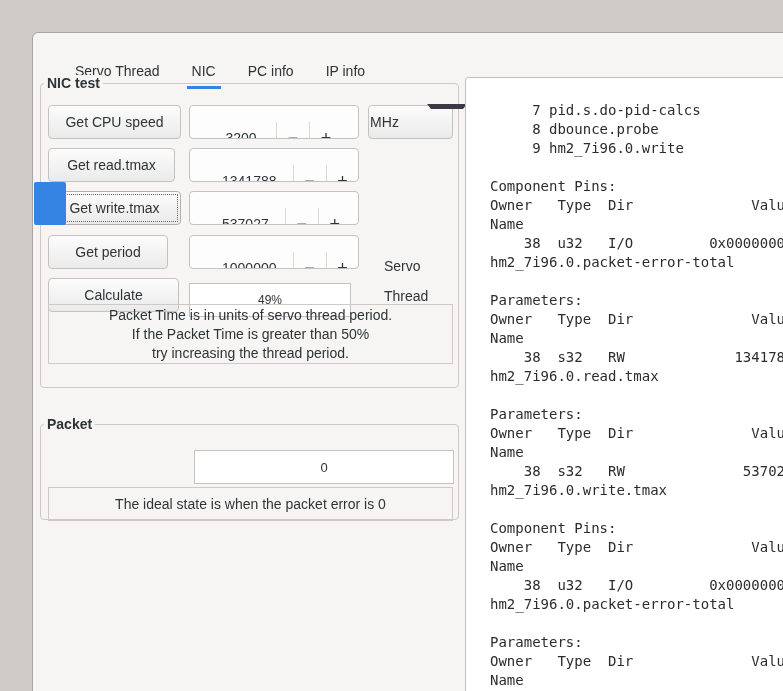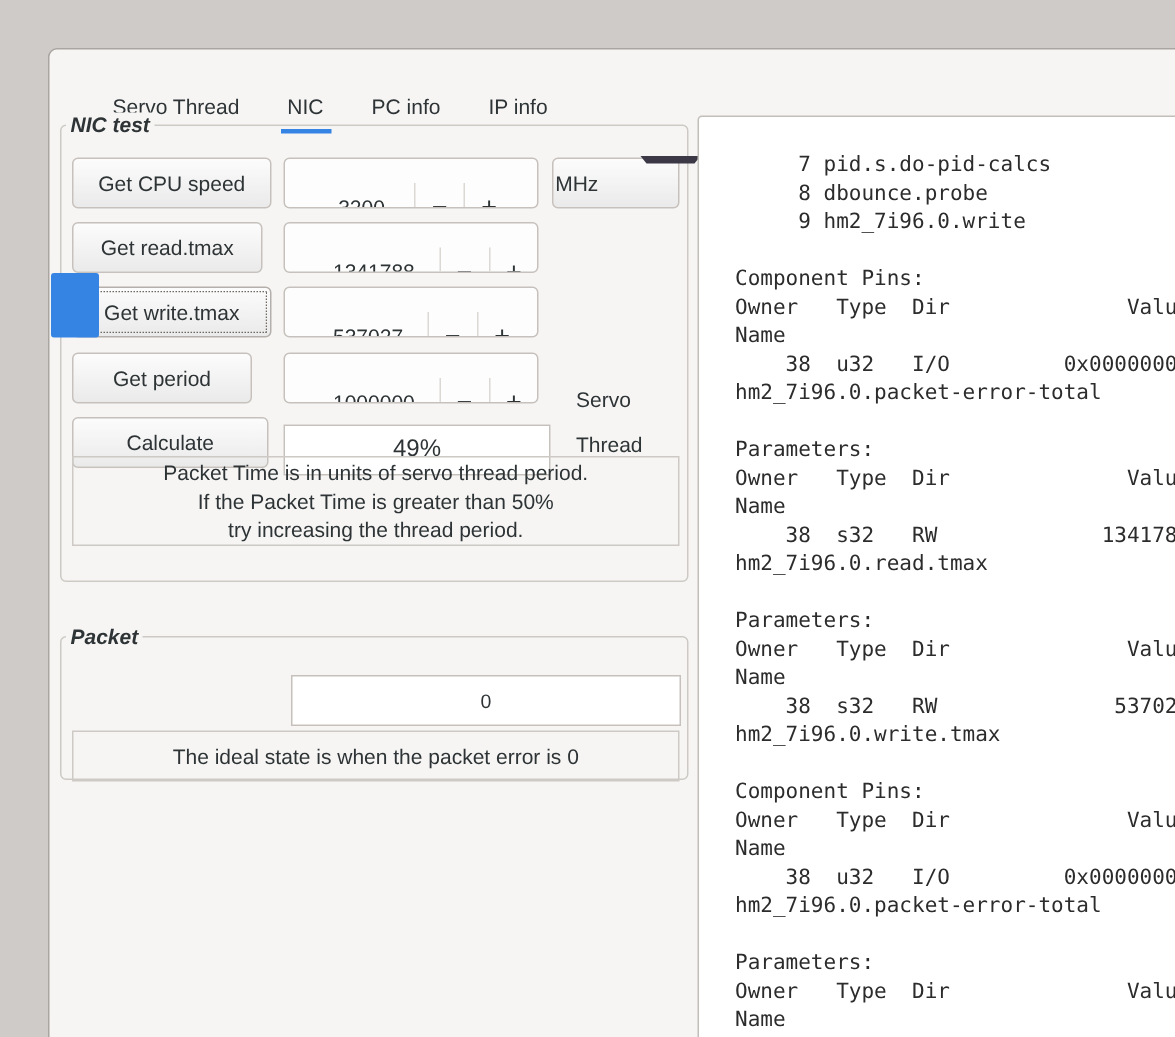--- a/index.html
+++ b/index.html
@@ -10,21 +10,21 @@
     overflow:hidden; color:#2e3436;
   }
   
   .tabbar { display:flex; height:42px; padding-left:10px; align-items:stretch; }
   .tab { display:flex; align-items:center; padding:0 11px; font-size:14px; color:#2e3436; cursor:default; }
   .tab .lbl { padding:12px 5px 10px; }
   .tab.active .lbl { box-shadow: inset 0 -3px 0 var(--accent); }
   
   .frame { position:absolute; border:1px solid #cdc9c4; border-radius:4px; }
   .frame-label { position:absolute; top:-9px; left:3px; background:#f6f5f4; padding:0 3px;
-                 font-weight:bold; font-size:14px; line-height:17px;font-style:italic; }
+                 font-weight:bold; font-size:14px; line-height:17px; }
   
   .gtk-btn {
     position:absolute; height:30px;
     background:linear-gradient(to bottom,#fcfcfc,#eaeaea);
     border:1px solid #c6c1bc; border-radius:4px;
     font-family:"Liberation Sans",sans-serif; font-size:14px; color:#2e3436;
     display:flex; align-items:center; justify-content:center; cursor:default;
   }
   .gtk-btn.focused { outline:1px dotted #6d6862; outline-offset:-4px; border-color:#b4afaa; }
   .spin {
@@ -34,22 +34,22 @@
   .spin-value { flex:1; display:flex; align-items:center; justify-content:center; font-size:14px; }
   .spin-btn { width:33px; border:none; border-left:1px solid #dcd8d4; background:transparent;
               display:flex; align-items:center; justify-content:center;
               font-size:18px; color:#2e3436; font-family:"Liberation Sans",sans-serif; }
   .dropdown { position:absolute; height:30px; width:85px;
     background:linear-gradient(to bottom,#fcfcfc,#eaeaea);
     border:1px solid #c6c1bc; border-radius:4px;
     display:flex; align-items:center; justify-content:center; font-size:14px; }
   .caret { width:0; height:0; border-left:4px solid transparent; border-right:4px solid transparent;
            border-top:5px solid #3d3846; margin-left:12px; }
-  .progress { position:absolute; height:20px; width:178px; background:#ffffff;
-    border:1px solid #c6c1bc; display:flex; align-items:center; justify-content:center; font-size:16px; }
+  .progress { position:absolute; height:20px; width:162px; background:#ffffff;
+    border:1px solid #c6c1bc; display:flex; align-items:center; justify-content:center; font-size:12px; }
   .note { position:absolute; border:1px solid #cdc9c4; background:transparent;
     display:flex; align-items:center; justify-content:center; text-align:center;
     white-space:pre-line; font-size:14px; line-height:19px; color:#2e3436; }
   .entry { position:absolute; background:#ffffff; border:1px solid #c6c1bc;
     display:flex; align-items:center; justify-content:center; font-size:13px; }
   .side-label { position:absolute; font-size:14px; color:#2e3436; line-height:30px; }
   
   .output { position:absolute; left:432px; top:44px; width:340px; height:637px;
     background:#ffffff; border:1px solid #c2beb9; border-radius:3px;
     padding:7px 0 0 8px; overflow:hidden; }

